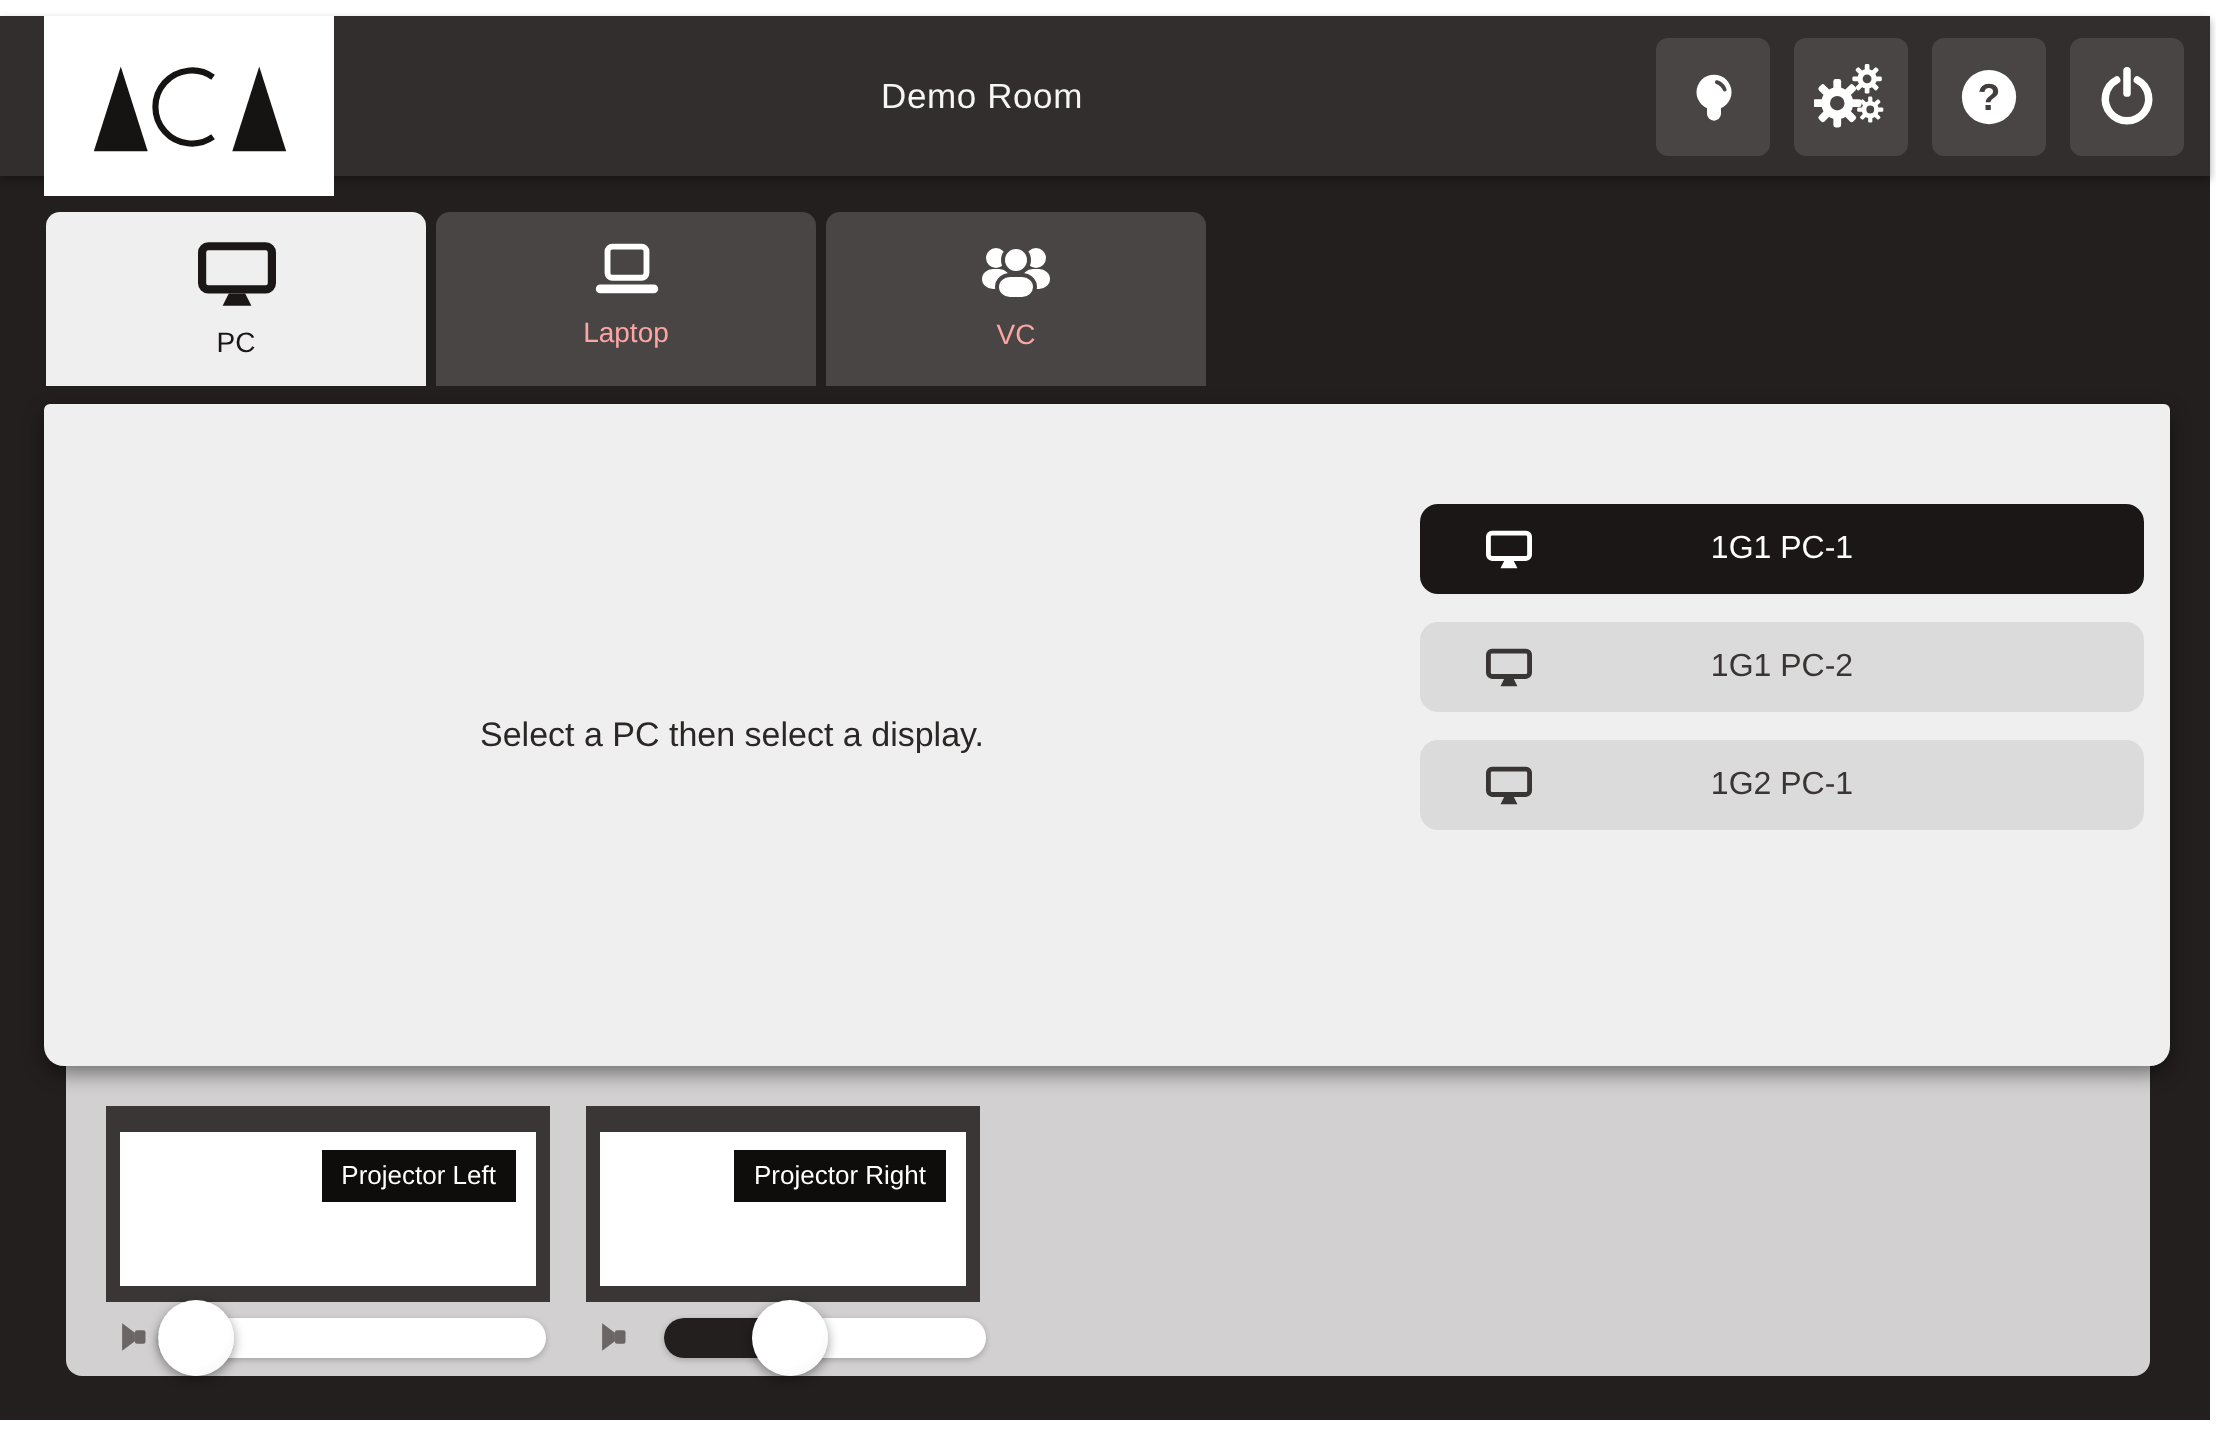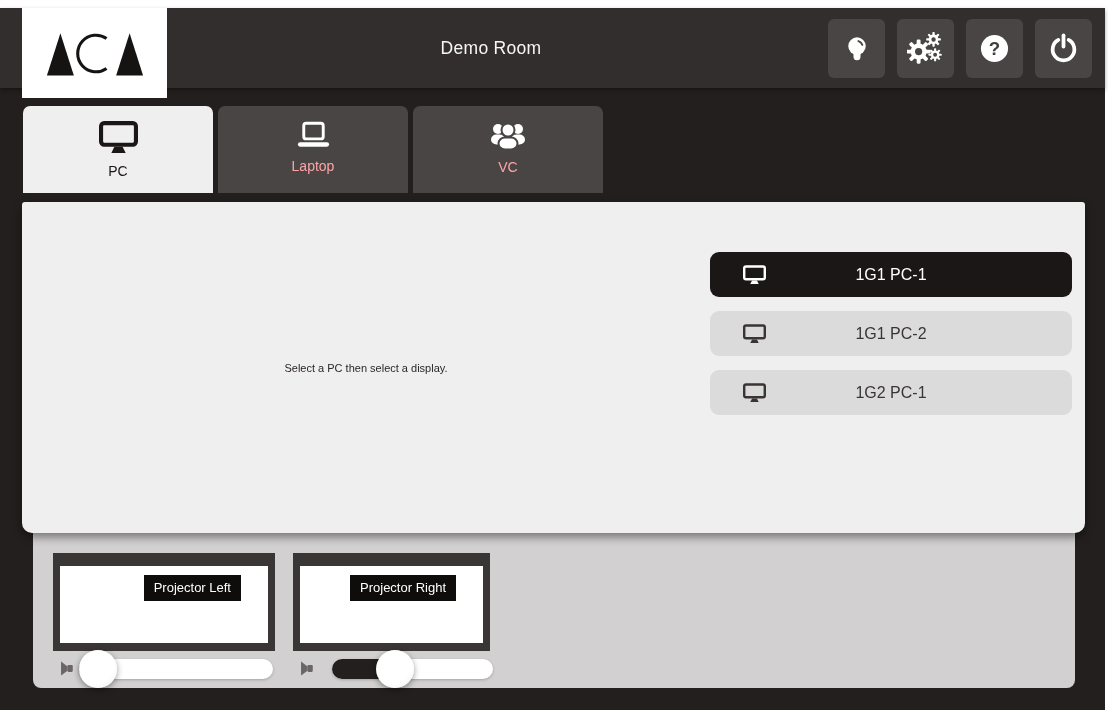--- a/index.html
+++ b/index.html
@@ -26,39 +26,39 @@
          border-radius:7px 7px 0 0; display:flex; flex-direction:column; align-items:center;
          padding-top:15px; gap:9px; cursor:pointer; font-size:14px; }
   .tab.active { background:#f0efef; color:#1b1717; }
 
   
   .panel { position:absolute; left:22px; top:194px; width:1063px; height:331px;
            background:#f0efef; border-radius:3px 3px 10px 10px;
            box-shadow:0 4px 10px rgba(0,0,0,.45); z-index:2; }
   .instruction { position:absolute; left:0; top:0; width:688px; height:331px;
                  display:flex; align-items:center; justify-content:center;
-                 color:#2b2727; font-size:11px; }
+                 color:#2b2727; font-size:17px; }
   .pc-list { position:absolute; left:688px; top:50px; width:362px; }
   .pc-item { position:relative; height:45px; margin-bottom:14px; border-radius:9px;
              background:#dcdbdb; color:#3a3535; display:flex; align-items:center;
              justify-content:center; font-size:16px; cursor:pointer; }
   .pc-item.selected { background:#1b1717; color:#ffffff; }
   .pc-item .mon { position:absolute; left:33px; top:50%; transform:translateY(-50%); display:flex; }
 
   
   .graypanel { position:absolute; left:33px; top:520px; width:1042px; height:160px;
                background:#d2d0d0; border-radius:0 0 8px 8px; z-index:1; }
   .projector { position:absolute; top:25px; }
   .proj-left  { left:20px;  width:222px; }
   .proj-right { left:260px; width:197px; }
   .proj-top { height:13px; background:#3a3636; }
   .proj-screen { position:relative; height:77px; background:#ffffff;
                  border-left:7px solid #3a3636; border-right:7px solid #3a3636; cursor:pointer; }
   .proj-bottom { height:8px; background:#3a3636; }
-  .proj-label { position:absolute; top:9px; right:27px; height:26px; line-height:26px;
+  .proj-label { position:absolute; top:9px; right:10px; height:26px; line-height:26px;
                 padding:0 10px; background:#0f0c0c; color:#ffffff; font-size:13px; white-space:nowrap; }
 
   .spk { position:absolute; top:132px; }
   .spk-left { left:27px; } .spk-right { left:267px; }
   .track { position:absolute; top:131px; height:20px; background:#ffffff; border-radius:10px;
            box-shadow:0 1px 3px rgba(0,0,0,.22); cursor:pointer; }
   .track-left { left:46px; width:194px; } .track-right { left:299px; width:161px; }
   .fill { position:absolute; left:0; top:0; height:20px; background:#241f1f; border-radius:10px; }
   .thumb { position:absolute; top:122px; width:38px; height:38px; border-radius:50%;
            background:radial-gradient(circle at 40% 35%, #ffffff 60%, #efeeee);

